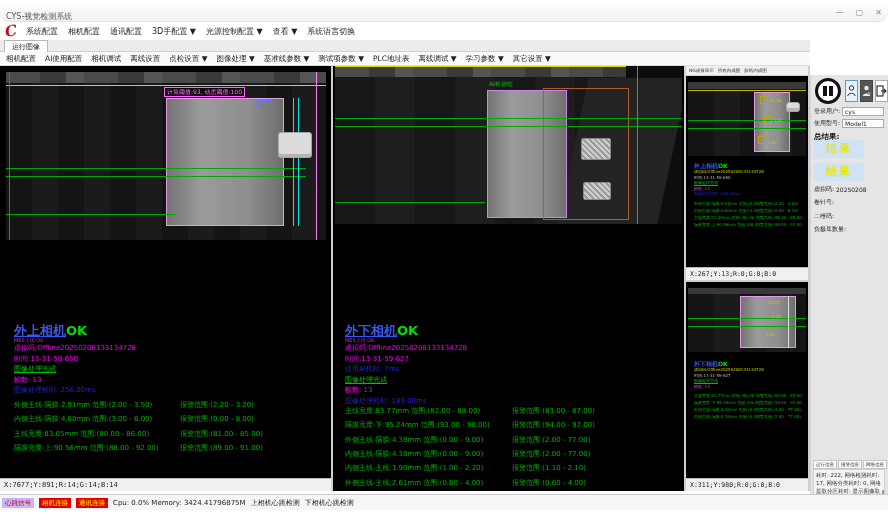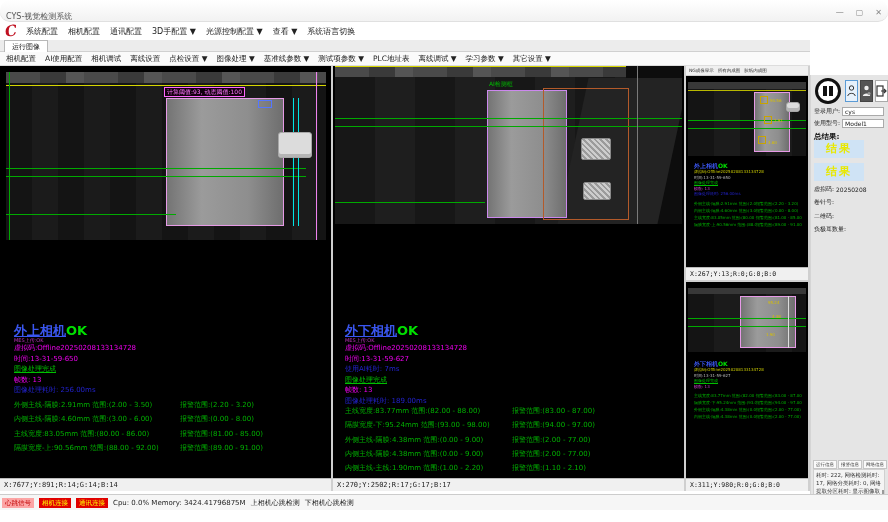--- a/index.html
+++ b/index.html
@@ -111,21 +111,21 @@
                    line-height:7px; white-space:nowrap; }
   .log-box { position:absolute; left:2px; width:72px; height:57px; background:#f4f4f4;
              border:1px solid #d0d0d0; font-size:5.5px; line-height:1.45; color:#333; padding:2px;
              overflow:hidden; word-break:break-all; }
   .log-scroll { position:absolute; right:0px; width:2px; height:14px; background:#9a9a9a; top:20px; }
 
   
   .statusbar { position:absolute; left:0; top:494px; width:888px; height:16px; background:#f6f6f6;
                border-top:1px solid #ccc; display:flex; align-items:center; gap:5px; padding-left:2px; }
   .badge { font-size:6.5px; padding:1px 3px; line-height:8px; white-space:nowrap; }
-  .badge.yel { background:#fca5a5; color:#c00000; }
+  .badge.yel { background:#c4b5fd; color:#c00000; }
   .badge.red { background:#e00000; color:#ffff00; }
   .sb-text { font-size:7px; color:#222; white-space:nowrap; }
   .sb-link { font-size:7px; color:#222; white-space:nowrap;text-align:center; }
   .bottom-white { position:absolute; left:0; top:510px; width:888px; height:12px; background:#ffffff; }
 
   svg { display:block; }
 </style>
 </head>
 <body>
 
@@ -269,21 +269,20 @@
         </div>
         <div class="rowline">
           <span style="width:167px;">内侧主线-主线:1.90mm 范围:(1.00 - 2.20)</span>
           <span>报警范围:(1.10 - 2.10)</span>
         </div>
         <div class="rowline">
           <span style="width:167px;">外侧主线-主线:2.61mm 范围:(0.60 - 4.00)</span>
           <span>报警范围:(0.60 - 4.00)</span>
         </div>
       </div>
-      <div class="panel-footer">X:270;Y:2502;R:17;G:17;B:17</div>
     </div>
 
     <div class="small-col">
       <div class="sp-tabs">
         <span>NG成像显示</span>
         <span>所有内成图</span>
         <span>胶纸内成图</span>
       </div>
 
       <div class="panel sp1">

